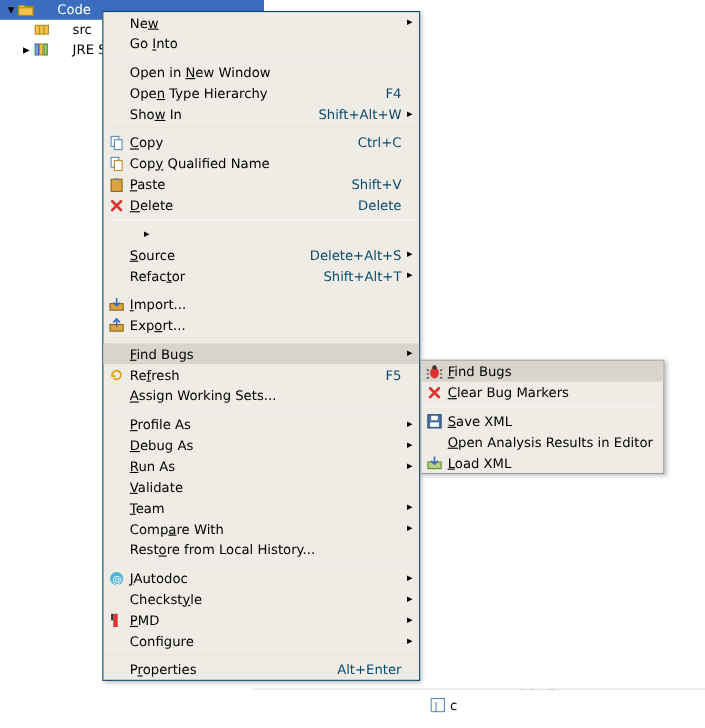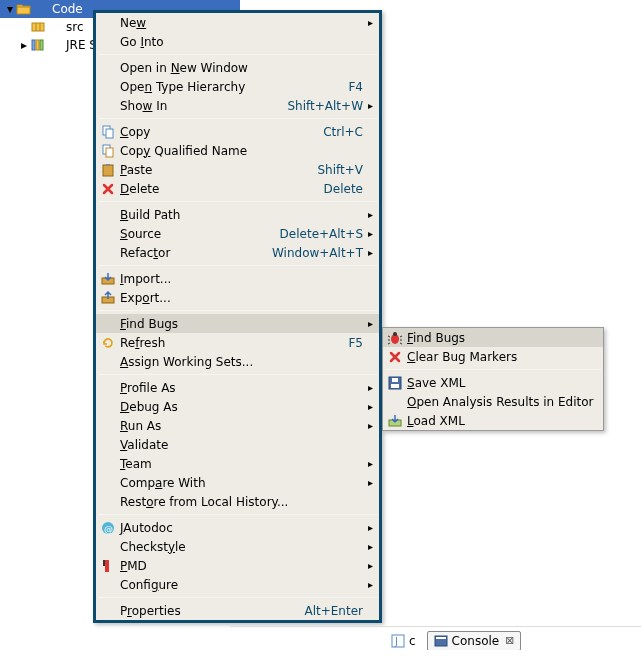--- a/index.html
+++ b/index.html
@@ -20,21 +20,21 @@
   .tree-row .label { padding: 0 2px; margin-left: 16px; }
   .indent1 { padding-left: 30px; }
   .indent1b { padding-left: 18px; }
 
   
   .context-menu {
     position: absolute;
     left: 93px; top: 10px;
     width: 289px;
     background: #eeece4;
-    border: 3px solid #0c4a6e;
+    border: 1px solid #0c4a6e;
     box-shadow: 2px 2px 4px rgba(0,0,0,0.25);
   }
   .menu-item {
     height: 19px;
     display: flex;
     align-items: center;
     padding: 0 6px 0 4px;
     position: relative;
     cursor: default;
   }
@@ -199,34 +199,33 @@
           <path d="M4 4L12 12M12 4L4 12" stroke="#d33" stroke-width="2.5" stroke-linecap="round"></path>
         </svg>
       </span>
       <span class="menu-label"><span class="mn">D</span>elete</span>
       <span class="menu-accel">Delete</span>
       <span class="menu-arrow"></span>
     </div>
     <div class="menu-sep"></div>
     <div class="menu-item">
       <span class="menu-icon"></span>
-      <span class="menu-label"><span class="mn">B</span>uild Path</span>
       <span class="menu-accel"></span>
       <span class="menu-arrow">▸</span>
     </div>
     <div class="menu-item">
       <span class="menu-icon"></span>
       <span class="menu-label"><span class="mn">S</span>ource</span>
       <span class="menu-accel">Delete+Alt+S</span>
       <span class="menu-arrow">▸</span>
     </div>
     <div class="menu-item">
       <span class="menu-icon"></span>
       <span class="menu-label">Refac<span class="mn">t</span>or</span>
-      <span class="menu-accel">Window+Alt+T</span>
+      <span class="menu-accel">Shift+Alt+T</span>
       <span class="menu-arrow">▸</span>
     </div>
     <div class="menu-sep"></div>
     <div class="menu-item">
       <span class="menu-icon">
         <svg width="16" height="16" viewBox="0 0 16 16">
           <rect x="2" y="7" width="12" height="6" fill="#d9a441" stroke="#8e6517"></rect>
           <path d="M8 2v7M5 6l3 3 3-3" fill="none" stroke="#3a6dbe" stroke-width="1.5"></path>
         </svg>
       </span>
@@ -406,23 +405,13 @@
   <span style="width:150px"></span>
   <div class="view-tab">
     <span class="tab-icon">
       <svg width="14" height="14" viewBox="0 0 14 14">
           <rect x="1" y="1" width="12" height="12" fill="#fff" stroke="#5a8bc1"></rect>
           <text x="4" y="11" font-size="10" fill="#5a8bc1">J</text>
         </svg>
     </span>
     <span>c</span>
   </div>
-  <div class="view-tab active">
-    <span class="tab-icon">
-      <svg width="14" height="14" viewBox="0 0 14 14">
-          <rect x="1" y="2" width="12" height="10" fill="#4d6fa3" stroke="#2a4a7a"></rect>
-          <rect x="2" y="3" width="10" height="2" fill="#fff"></rect>
-        </svg>
-    </span>
-    <span>Console</span>
-    <span style="margin-left:2px;font-size:11px;color:#555;">⊠</span>
-  </div>
 </div>
 
 </body></html>

